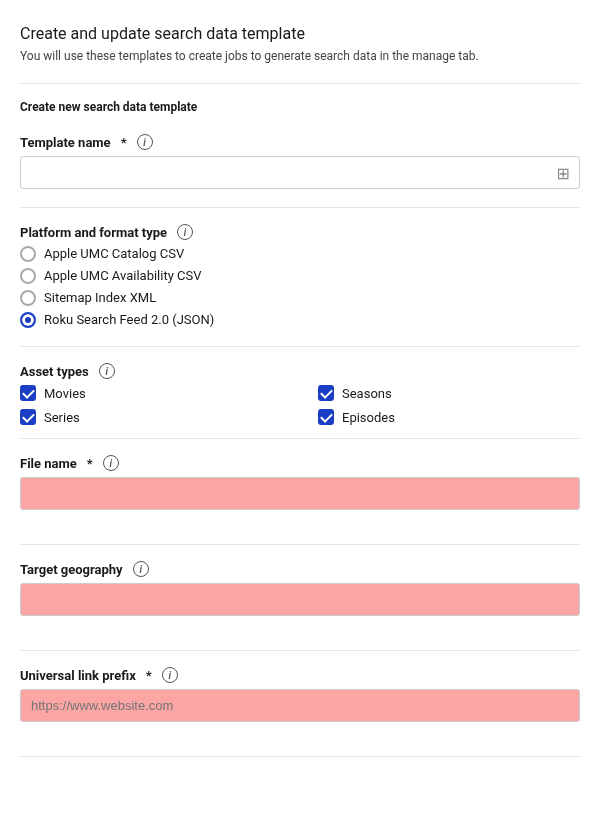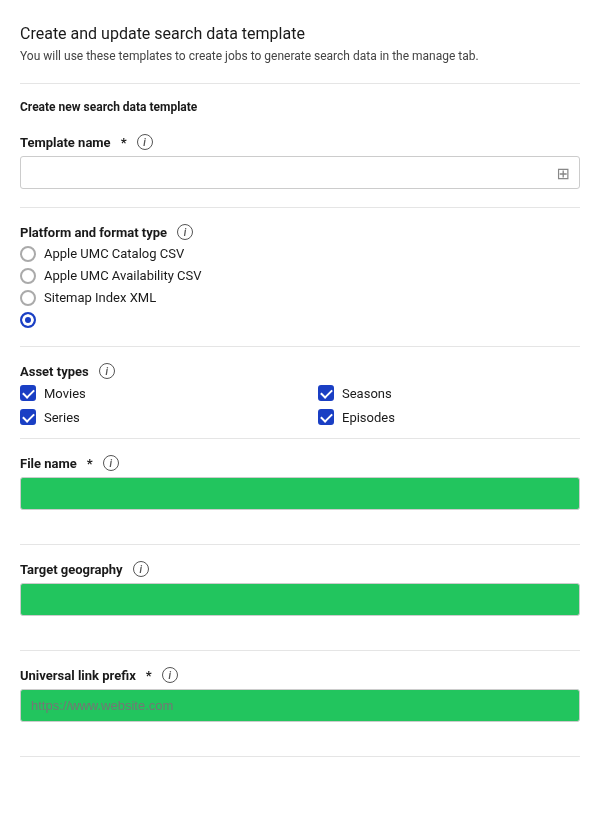--- a/index.html
+++ b/index.html
@@ -53,21 +53,21 @@
       flex-shrink: 0;
     }
     .text-input {
       width: 100%;
       border: 1px solid #ccc;
       border-radius: 3px;
       padding: 8px 10px;
       font-size: 13px;
       outline: none;
       color: #1a1a1a;
-      background: #22c55e;
+      background: #fca5a5;
       margin-bottom: 18px;
     }
     .input-wrapper {
       position: relative;
       margin-bottom: 18px;
     }
     .input-wrapper input {
       width: 100%;
       border: 1px solid #ccc;
       border-radius: 3px;
@@ -195,20 +195,21 @@
     <label class="radio-item">
       <input type="radio" name="platform" style="">
       <span>Apple UMC Availability CSV</span>
     </label>
     <label class="radio-item">
       <input type="radio" name="platform" style="">
       <span>Sitemap Index XML</span>
     </label>
     <label class="radio-item">
       <input type="radio" name="platform" checked="" style="">
+      <span>Roku Search Feed 2.0 (JSON)</span>
     </label>
   </div>
 </div>
 
 <hr class="divider">
 
 <div class="asset-types-section">
   <div class="field-label">
     <span>Asset types</span>
     <span class="info-icon">i</span>

